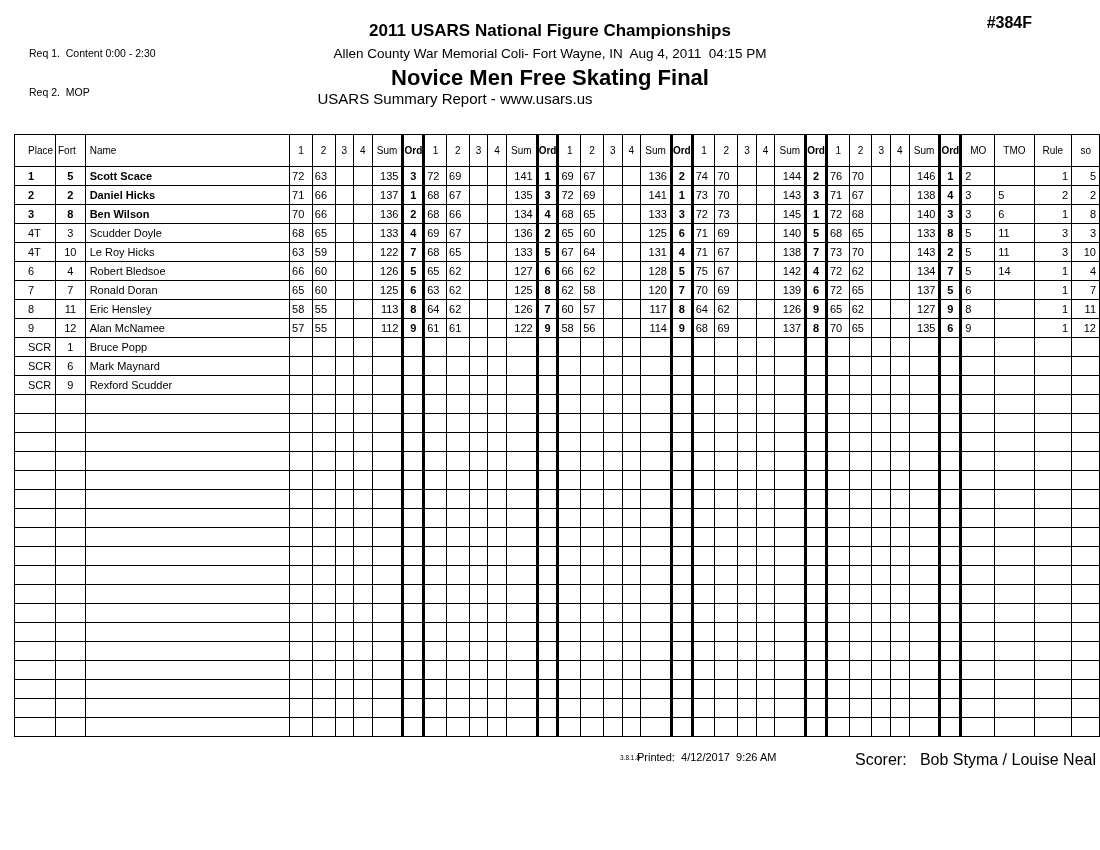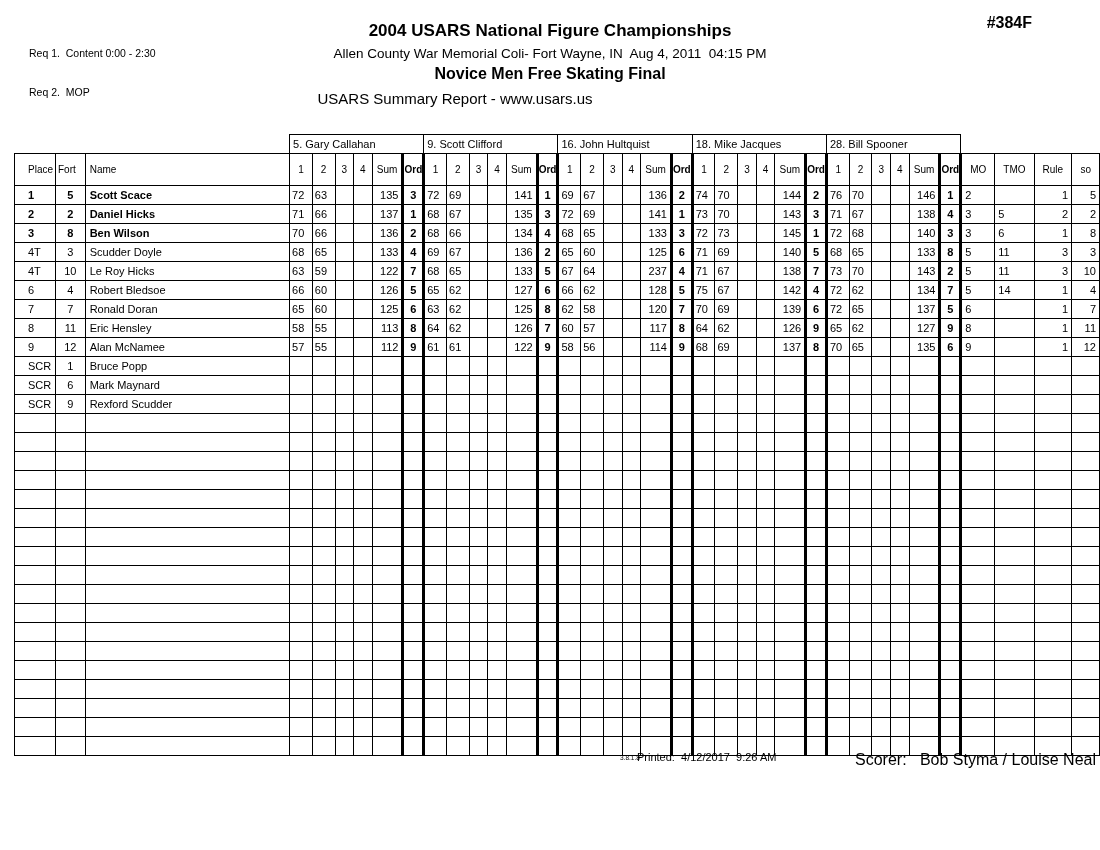--- a/index.html
+++ b/index.html
@@ -3,21 +3,21 @@
 <meta charset="utf-8">
 <style>
   html,body{margin:0;padding:0;}
   body{width:1100px;height:850px;background:#fff;color:#000;
        font-family:"Liberation Sans",sans-serif;position:relative;overflow:hidden;}
   .abs{position:absolute;white-space:pre;}
   #req-block{left:29px;top:21px;font-size:10.5px;line-height:13px;}
   #main-title{left:0;top:21px;width:1100px;text-align:center;font-size:17px;font-weight:bold;}
   #event-number{right:68px;top:14px;font-size:16px;font-weight:bold;}
   #venue-line{left:0;top:46px;width:1100px;text-align:center;font-size:13.5px;}
-  #event-title{left:0;top:65px;width:1100px;text-align:center;font-size:16px;font-weight:bold;}
+  #event-title{left:0;top:65px;width:1100px;text-align:center;font-size:22px;font-weight:bold;}
   #report-title{left:0;top:90px;width:910px;text-align:center;font-size:15px;}
   #version-tag{left:620px;top:754px;font-size:6.5px;}
   #printed-line{left:637px;top:751px;font-size:11px;text-align:right;}
   #scorer-line{left:855px;top:751px;font-size:16px;}
 
   table{border-collapse:collapse;table-layout:fixed;position:absolute;left:14px;top:134px;}
   td{border:1px solid #000;height:18px;font-size:11px;padding:0 2px;
      overflow:hidden;white-space:nowrap;vertical-align:middle;}
   td.spacer{border:none;}
   td.judge{height:13px;font-size:11px;padding-left:3px;}
@@ -36,21 +36,21 @@
   tr.bold-row td.place, tr.bold-row td.cont, tr.bold-row td.name{font-weight:bold;}
 </style>
 </head>
 <body>
 
 <div class="abs" id="req-block">
   <div>Req 1.  Content 0:00 - 2:30</div>
   <div>Req 2.  MOP</div>
 </div>
 
-<div class="abs" id="main-title">2004 USARS National Figure Championships</div>
+<div class="abs" id="main-title">2011 USARS National Figure Championships</div>
 <div class="abs" id="event-number">#384F</div>
 <div class="abs" id="venue-line">Allen County War Memorial Coli- Fort Wayne, IN  Aug 4, 2011  04:15 PM</div>
 <div class="abs" id="event-title">Novice Men Free Skating Final</div>
 <div class="abs" id="report-title">USARS Summary Report - www.usars.us</div>
 
 <table>
     <colgroup>
       <col style="width: 28px;">
       <col style="width: 30px;">
       <col style="width: 210px;">
@@ -83,29 +83,20 @@
       <col style="width: 19px;">
       <col style="width: 19px;">
       <col style="width: 31px;">
       <col style="width: 18px;">
       <col style="width: 26px;">
       <col style="width: 27px;">
       <col style="width: 25px;">
       <col style="width: 20px;">
     </colgroup>
     <thead>
-      <tr>
-        <td class="spacer" colspan="3"></td>
-        <td class="judge" colspan="6">5.  Gary Callahan</td>
-        <td class="judge" colspan="6">9.  Scott Clifford</td>
-        <td class="judge" colspan="6">16.  John Hultquist</td>
-        <td class="judge" colspan="6">18.  Mike Jacques</td>
-        <td class="judge" colspan="6">28.  Bill Spooner</td>
-        <td class="spacer" colspan="4"></td>
-      </tr>
       <tr class="hdr">
         <td class="place">Place</td>
         <td class="sc">Fort</td>
         <td class="name">Name</td>
         <td class="ctr">1</td>
         <td class="ctr">2</td>
         <td class="ctr">3</td>
         <td class="ctr">4</td>
         <td class="ctr">Sum</td>
         <td class="ord">Ord</td>
@@ -309,21 +300,21 @@
         <td class="sc">68</td>
         <td class="sc">65</td>
         <td class="sc"></td>
         <td class="sc"></td>
         <td class="sum">133</td>
         <td class="ord">5</td>
         <td class="sc">67</td>
         <td class="sc">64</td>
         <td class="sc"></td>
         <td class="sc"></td>
-        <td class="sum">237</td>
+        <td class="sum">131</td>
         <td class="ord">4</td>
         <td class="sc">71</td>
         <td class="sc">67</td>
         <td class="sc"></td>
         <td class="sc"></td>
         <td class="sum">138</td>
         <td class="ord">7</td>
         <td class="sc">73</td>
         <td class="sc">70</td>
         <td class="sc"></td>

